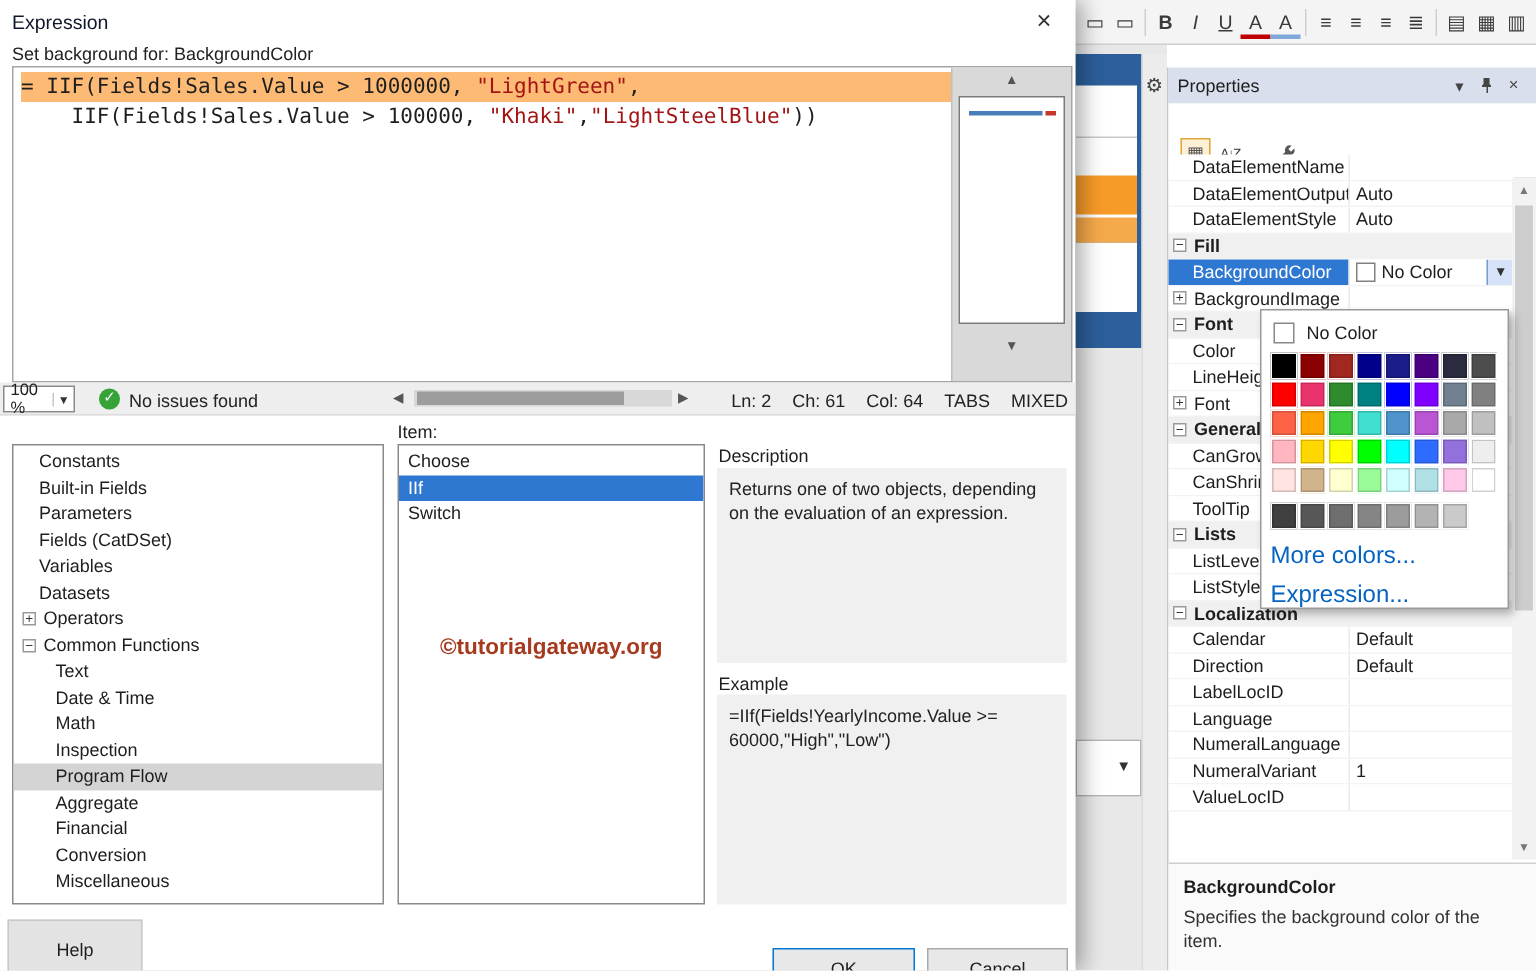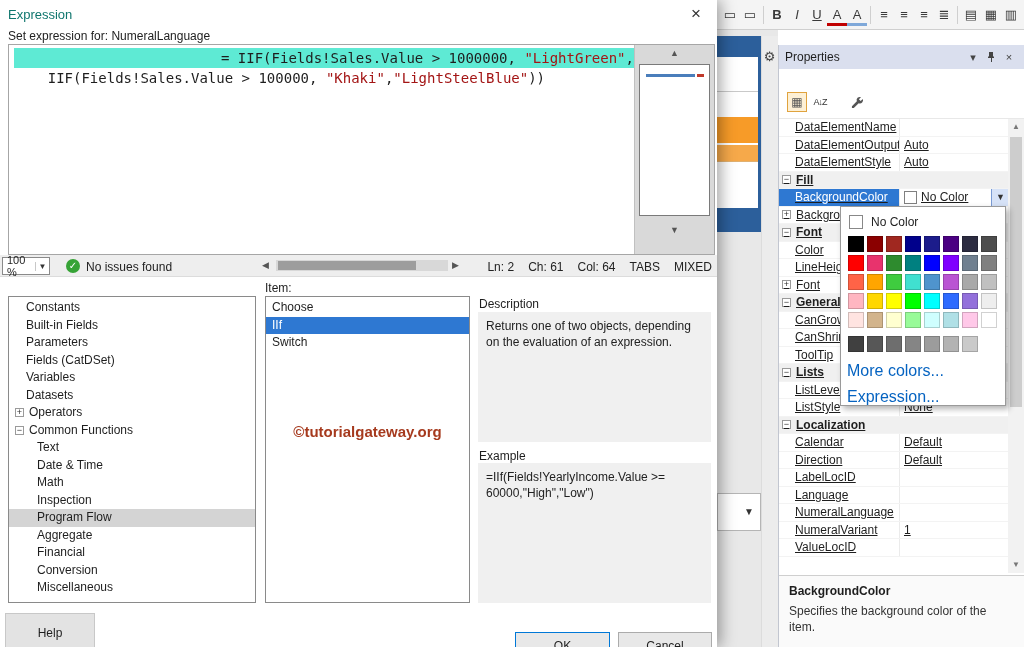--- a/index.html
+++ b/index.html
@@ -31,21 +31,21 @@
   .props { position:absolute; left:778px; top:45px; width:246px; height:602px; background:#fff; border-left:1px solid #c2c6d0; }
   .props-title { height:24px; background:#dadfee; display:flex; align-items:center; padding:0 6px; font-size:12px; color:#1e1e1e; }
   .props-title .sp { flex:1; }
   .wicon { width:18px; height:18px; display:flex; align-items:center; justify-content:center; color:#444; font-size:11px; }
   .props-toolbar { height:50px; display:flex; align-items:flex-end; padding:0 6px 6px 8px; background:#fff; border-bottom:1px solid #e8e8e8; }
   .pt-icon { width:20px; height:20px; display:flex; align-items:center; justify-content:center; font-size:12px; color:#555; margin-right:3px; }
   .pt-icon.pressed { background:#fdf0d5; border:1px solid #e0a33e; }
   .pt-icon.az { font-size:9px; letter-spacing:-1px; color:#333; }
   .pt-gap { width:14px; }
 
-  .pgrid { position:absolute; left:0; top:74px; width:230px;text-decoration:underline; }
+  .pgrid { position:absolute; left:0; top:58px; width:230px; }
   .prow { display:flex; height:17.5px; font-size:12px; align-items:center; border-bottom:1px solid #f3f3f3; background:#fff; }
   .pname { width:120px; height:100%; display:flex; align-items:center; padding-left:16px; overflow:hidden; white-space:nowrap; flex:0 0 auto; }
   .pval { flex:1; height:100%; display:flex; align-items:center; padding-left:4px; border-left:1px solid #ebebeb; overflow:hidden; white-space:nowrap; position:relative; }
   .prow-cat { background:#f0f0f0; font-weight:bold; }
   .prow-cat .pname { width:100%; padding-left:3px; }
   .prow-exp .pname { padding-left:3px; }
   .expander { width:9px; height:9px; border:1px solid #9a9a9a; background:#fff; font-size:9px; line-height:7px; text-align:center; color:#333; margin-right:5px; flex:0 0 auto; font-weight:normal; }
   .prow-sel .pname { background:#2e78d2; color:#fff; }
   .val-swatch { width:13px; height:13px; border:1px solid #808080; margin-right:4px; flex:0 0 auto; }
   .val-combo { position:absolute; right:0; top:0; width:18px; height:100%; background:#d6e2f7; border-left:1px solid #7a9bd4; display:flex; align-items:center; justify-content:center; font-size:9px; color:#333; }
@@ -62,28 +62,28 @@
   .cpopup { position:absolute; left:840px; top:206px; width:166px; height:200px; background:#fff; border:1px solid #9a9a9a; box-shadow:3px 3px 6px rgba(0,0,0,.3); padding:4px 6px; z-index:50; }
   .nc-row { display:flex; align-items:center; height:22px; font-size:12px; }
   .nc-swatch { width:14px; height:14px; border:1px solid #888; background:#fff; margin:0 8px 0 2px; }
   .palette { display:grid; grid-template-columns:repeat(8, 19px); grid-auto-rows:19px; margin-top:2px; }
   .palette .swatch, .grays .swatch { width:18px; height:18px; border:1px solid #fff; box-shadow:inset 0 0 0 1px rgba(0,0,0,.18); }
   .grays { display:grid; grid-template-columns:repeat(8, 19px); grid-auto-rows:19px; margin-top:5px; }
   .clink { display:block; font-size:16px; color:#0563c1; margin-top:8px; cursor:pointer; }
 
   
   .dialog { position:absolute; left:0; top:0; width:717px; height:647px; background:#fff; box-shadow:4px 0 14px rgba(0,0,0,.35); z-index:10; }
-  .dlg-title { position:absolute; left:8px; top:7px; font-size:13px; color:#0f766e; }
+  .dlg-title { position:absolute; left:8px; top:7px; font-size:13px; color:#0f172a; }
   .dlg-close { position:absolute; right:10px; top:4px; font-size:17px; color:#333; width:22px; text-align:center; }
   .dlg-sub { position:absolute; left:8px; top:29px; font-size:12px; color:#222; }
 
   .editor { position:absolute; left:8px; top:44px; width:707px; height:211px; border:1px solid #a6a6a6; background:#fff; }
   .ed-text { position:absolute; left:0; top:0; right:80px; bottom:0; padding:3px 0 0 5px; font-family:"DejaVu Sans Mono", monospace; font-size:14px; overflow:hidden; }
   .ed-line { height:20px; line-height:20px; white-space:pre; }
-  .ed-hl { background:#5eead4;text-align:right; }
+  .ed-hl { background:#fdba74; }
   .tok-str { color:#a31515; }
   .ed-side { position:absolute; right:0; top:0; width:80px; bottom:0; background:#d9d9d9; border-left:1px solid #c0c0c0; }
   .ed-up { position:absolute; left:0; right:0; top:3px; text-align:center; font-size:9px; color:#555; }
   .thumb { position:absolute; left:4px; top:19px; width:71px; height:152px; background:#fff; border:1px solid #7a7a7a; }
   .thumb-line { position:absolute; left:6px; right:14px; top:9px; height:3px; background:#4a7ebb; }
   .thumb-mark { position:absolute; right:5px; top:9px; width:7px; height:3px; background:#c0392b; }
   .ed-down { position:absolute; left:0; right:0; top:180px; text-align:center; font-size:9px; color:#555; }
 
   .statusbar { position:absolute; left:0; top:255px; width:717px; height:22px; background:#eeeeee; border-bottom:1px solid #dcdcdc; }
   .zoom { position:absolute; left:2px; top:2px; width:48px; height:18px; background:#fff; border:1px solid #8a8a8a; font-size:11px; display:flex; align-items:center; }
@@ -415,21 +415,21 @@
         <span class="swatch" style="background: rgb(179, 179, 179);"></span>
         <span class="swatch" style="background: rgb(202, 202, 202);"></span>
       </div>
     <a class="clink">More colors...</a>
     <a class="clink">Expression...</a>
   </div>
 
   <div class="dialog">
     <div class="dlg-title">Expression</div>
     <div class="dlg-close">×</div>
-    <div class="dlg-sub">Set expression for: NumeralLanguage</div>
+    <div class="dlg-sub">Set background for: BackgroundColor</div>
 
     <div class="editor">
       <div class="ed-text">
           <div class="ed-line ed-hl"><span class="tok-code">= IIF(Fields!Sales.Value &gt; 1000000, </span><span class="tok-str" style="color: rgb(163, 21, 21);">"LightGreen"</span><span class="tok-code">,</span></div>
           <div class="ed-line"><span class="tok-code">    IIF(Fields!Sales.Value &gt; 100000, </span><span class="tok-str" style="color: rgb(163, 21, 21);">"Khaki"</span><span class="tok-code">,</span><span class="tok-str" style="color: rgb(163, 21, 21);">"LightSteelBlue"</span><span class="tok-code">))</span></div>
         </div>
       <div class="ed-side">
         <div class="ed-up">▲</div>
         <div class="thumb">
           <div class="thumb-line"></div>

